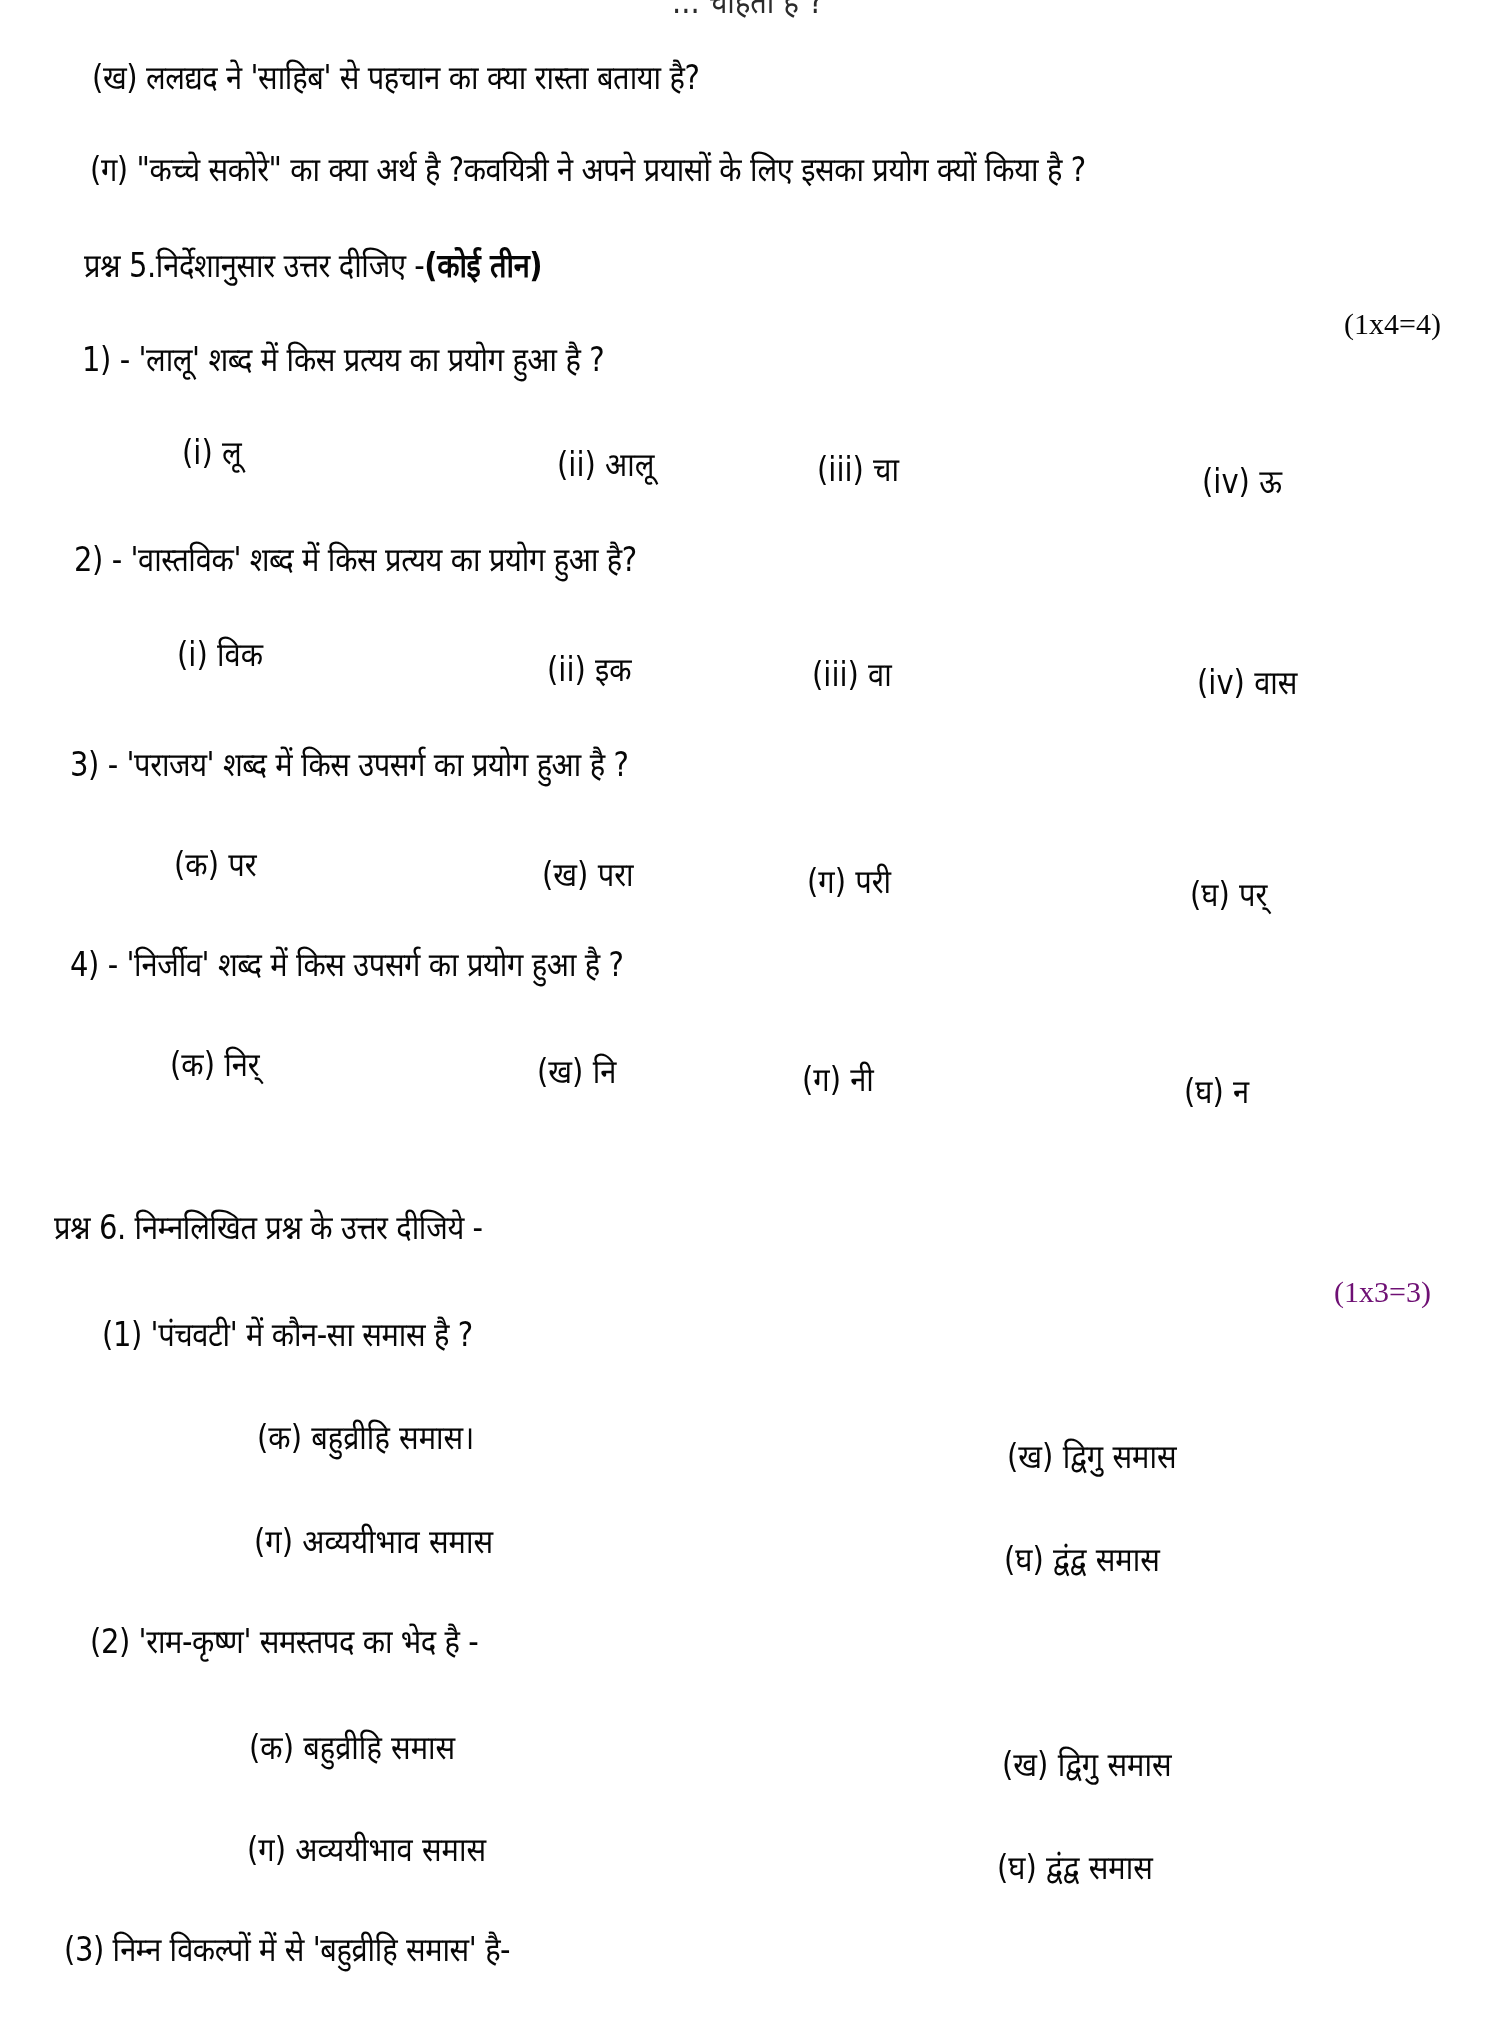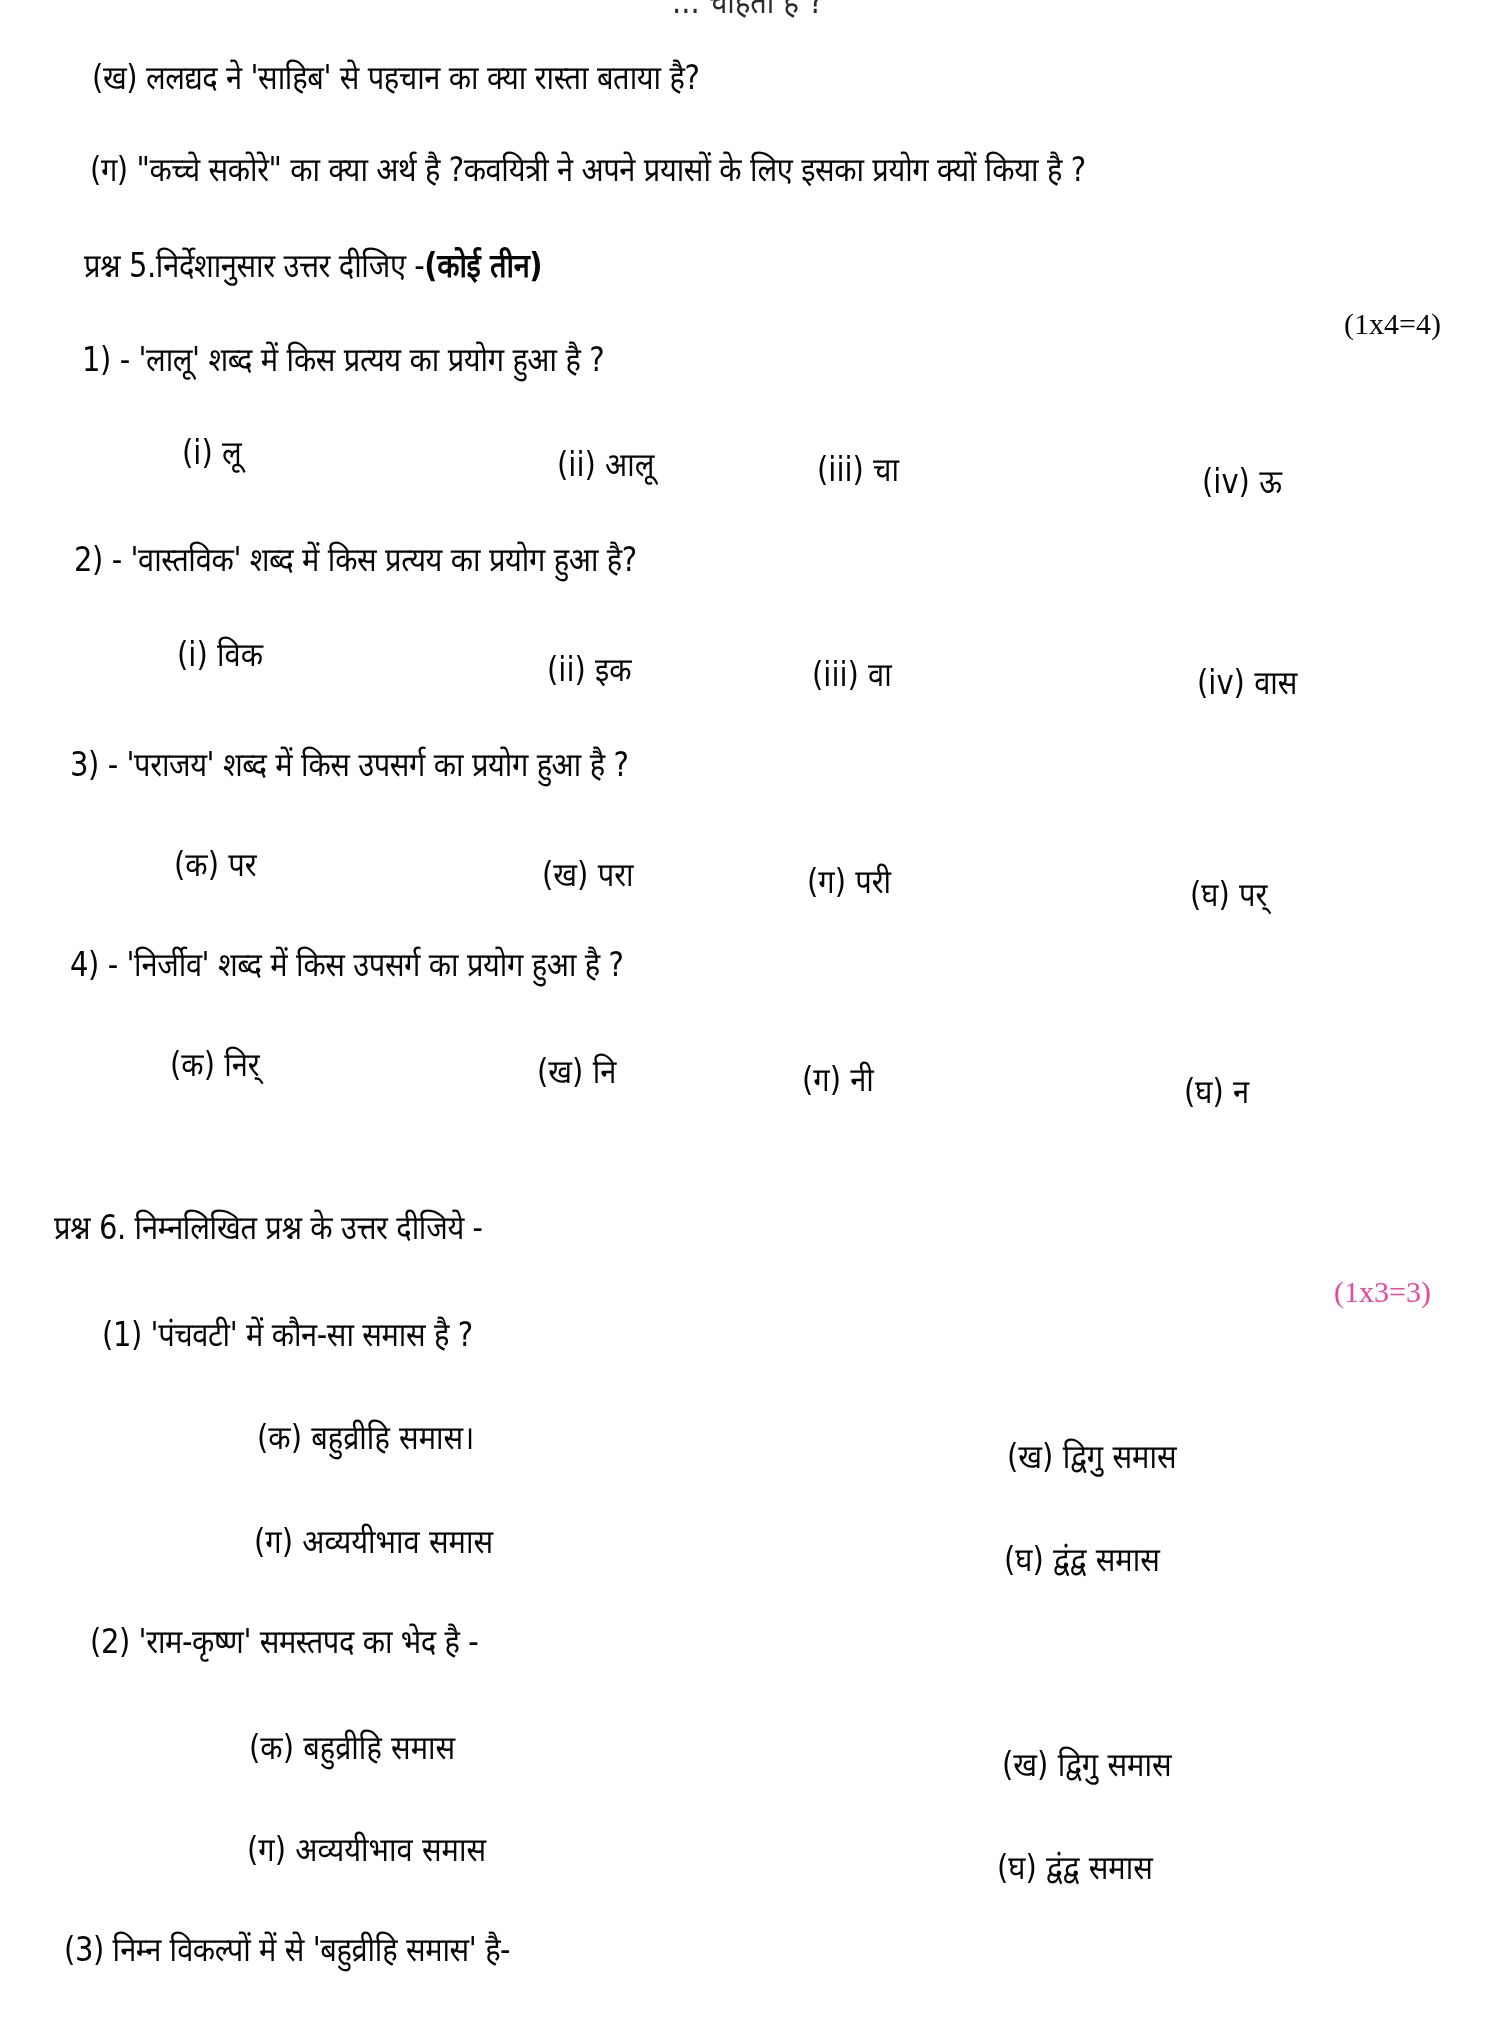--- a/index.html
+++ b/index.html
@@ -91,21 +91,21 @@
   <div class="opt" style="left:795px; top:862px;">(ग) परी</div>
   <div class="opt" style="left:1178px; top:875px;">(घ) पर्</div>
 
   <div class="line" style="left:58px; top:945px;">4) - 'निर्जीव' शब्द में किस उपसर्ग का प्रयोग हुआ है ?</div>
   <div class="opt" style="left:158px; top:1045px;">(क) निर्</div>
   <div class="opt" style="left:525px; top:1052px;">(ख) नि</div>
   <div class="opt" style="left:790px; top:1060px;">(ग) नी</div>
   <div class="opt" style="left:1172px; top:1072px;">(घ) न</div>
 
   <div class="line" style="left:42px; top:1208px;">प्रश्न 6. निम्नलिखित  प्रश्न के उत्तर दीजिये -</div>
-  <div class="marks" style="left:1322px; top:1240px; color:#ec4899;">(1x3=3)</div>
+  <div class="marks" style="left:1322px; top:1240px; color:#701a75;">(1x3=3)</div>
 
   <div class="line" style="left:90px; top:1315px;">(1) 'पंचवटी' में कौन-सा समास है ?</div>
   <div class="opt" style="left:245px; top:1418px;">(क) बहुव्रीहि समास।</div>
   <div class="opt" style="left:995px; top:1437px;">(ख) द्विगु समास</div>
   <div class="opt" style="left:242px; top:1522px;">(ग) अव्ययीभाव समास</div>
   <div class="opt" style="left:992px; top:1540px;">(घ) द्वंद्व समास</div>
 
   <div class="line" style="left:78px; top:1622px;">(2) 'राम-कृष्ण' समस्तपद का भेद है -</div>
   <div class="opt" style="left:237px; top:1728px;">(क) बहुव्रीहि समास</div>
   <div class="opt" style="left:990px; top:1745px;">(ख) द्विगु समास</div>

